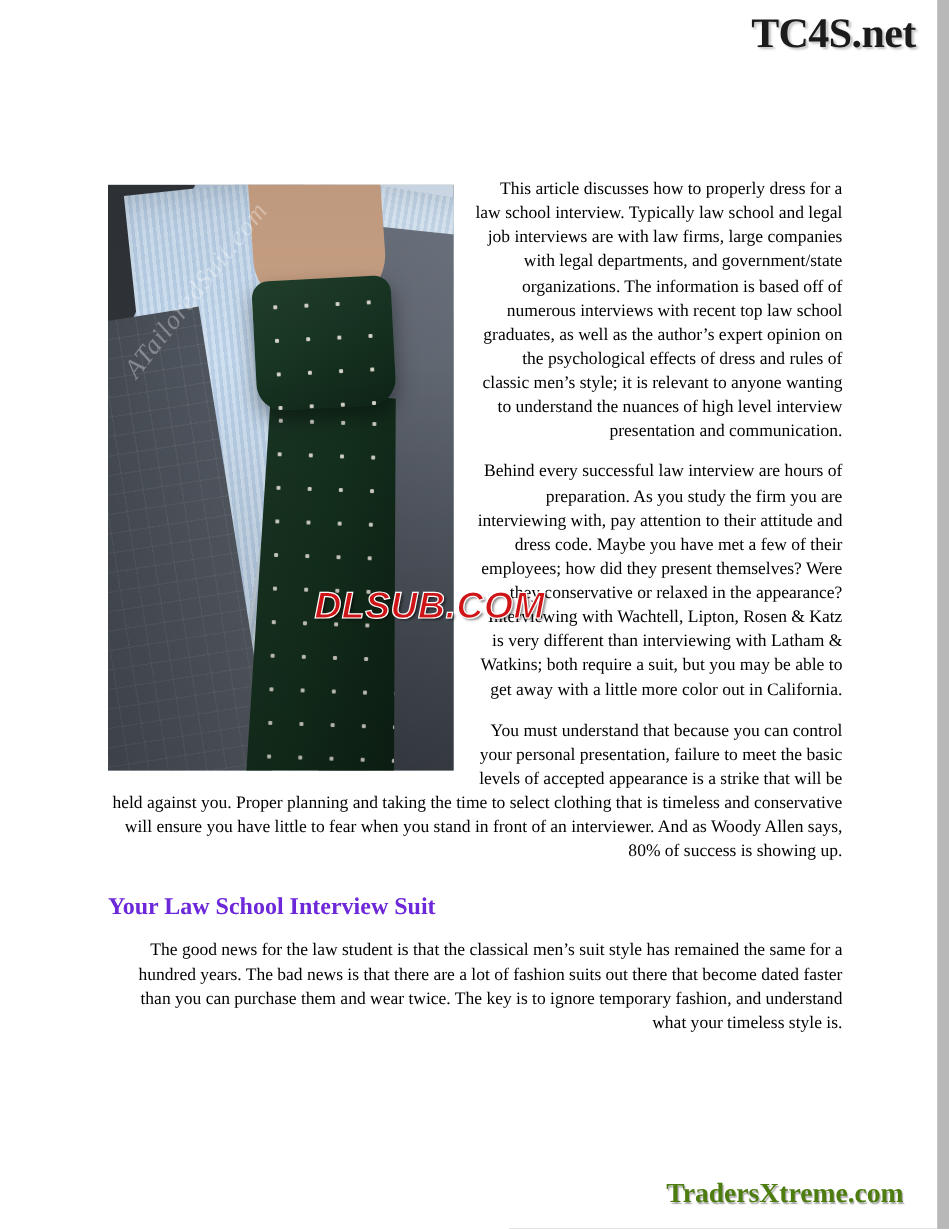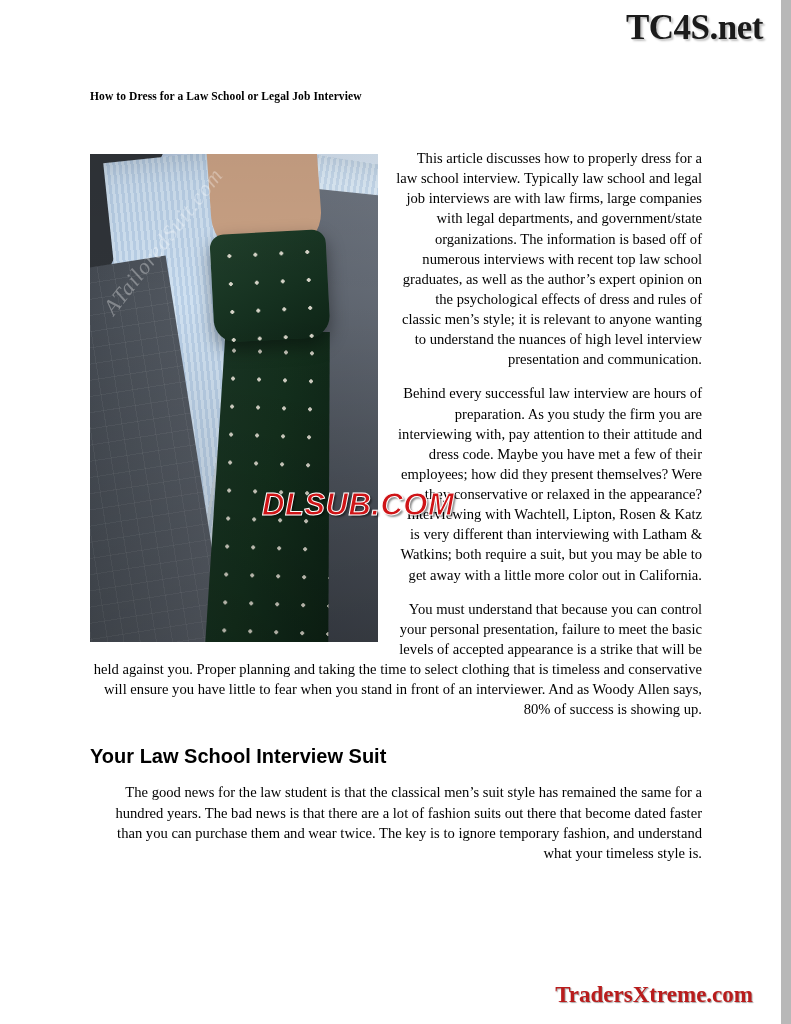--- a/index.html
+++ b/index.html
@@ -170,25 +170,25 @@
   }
   h1.section {
     font-family: "Liberation Serif", serif;
     font-size: 21px;
     font-weight: bold;
     line-height: 1.25;
     margin: 0 0 16px 0;
     color: #000;
   }
   h2.section {
-    font-family: Liberation Sans, sans-serif;
+    font-family: Liberation Serif, serif;
     font-size: 20px;
     font-weight: bold;
     margin: 26px 0 14px 0;
-    color: #000000;
+    color: #6d28d9;
     clear: both;
   }
   p.body {
     font-family: "Liberation Serif", serif;
     font-size: 14.6px;
     line-height: 1.38;
     margin: 0 0 14px 0;
     color: #000;
     text-align: right;
   }
@@ -206,32 +206,31 @@
     text-shadow: 2px 2px 2px rgba(0,0,0,0.45);
     pointer-events: none;
   }
   .footer-wm {
     position: absolute;
     bottom: 16px;
     right: 28px;
     font-family: "Liberation Serif", serif;
     font-weight: bold;
     font-size: 23px;
-    color: #b91c1c;
+    color: #4d7c0f;
     text-shadow: 1px 1px 1px rgba(0,0,0,0.35);
   }
 </style>
 </head>
 <body>
 
 <div class="page">
 
   <div class="watermark-top">TC4S.net</div>
 
-  <div class="doc-header">How to Dress for a Law School or Legal Job Interview</div>
 
   <div class="content">
 
     <div class="figure">
       <div class="photo">
         <div class="shirt-left"></div>
         <div class="shirt-collar-right"></div>
         <div class="jacket-left"></div>
         <div class="jacket-right"></div>
         <div class="neck"></div>

